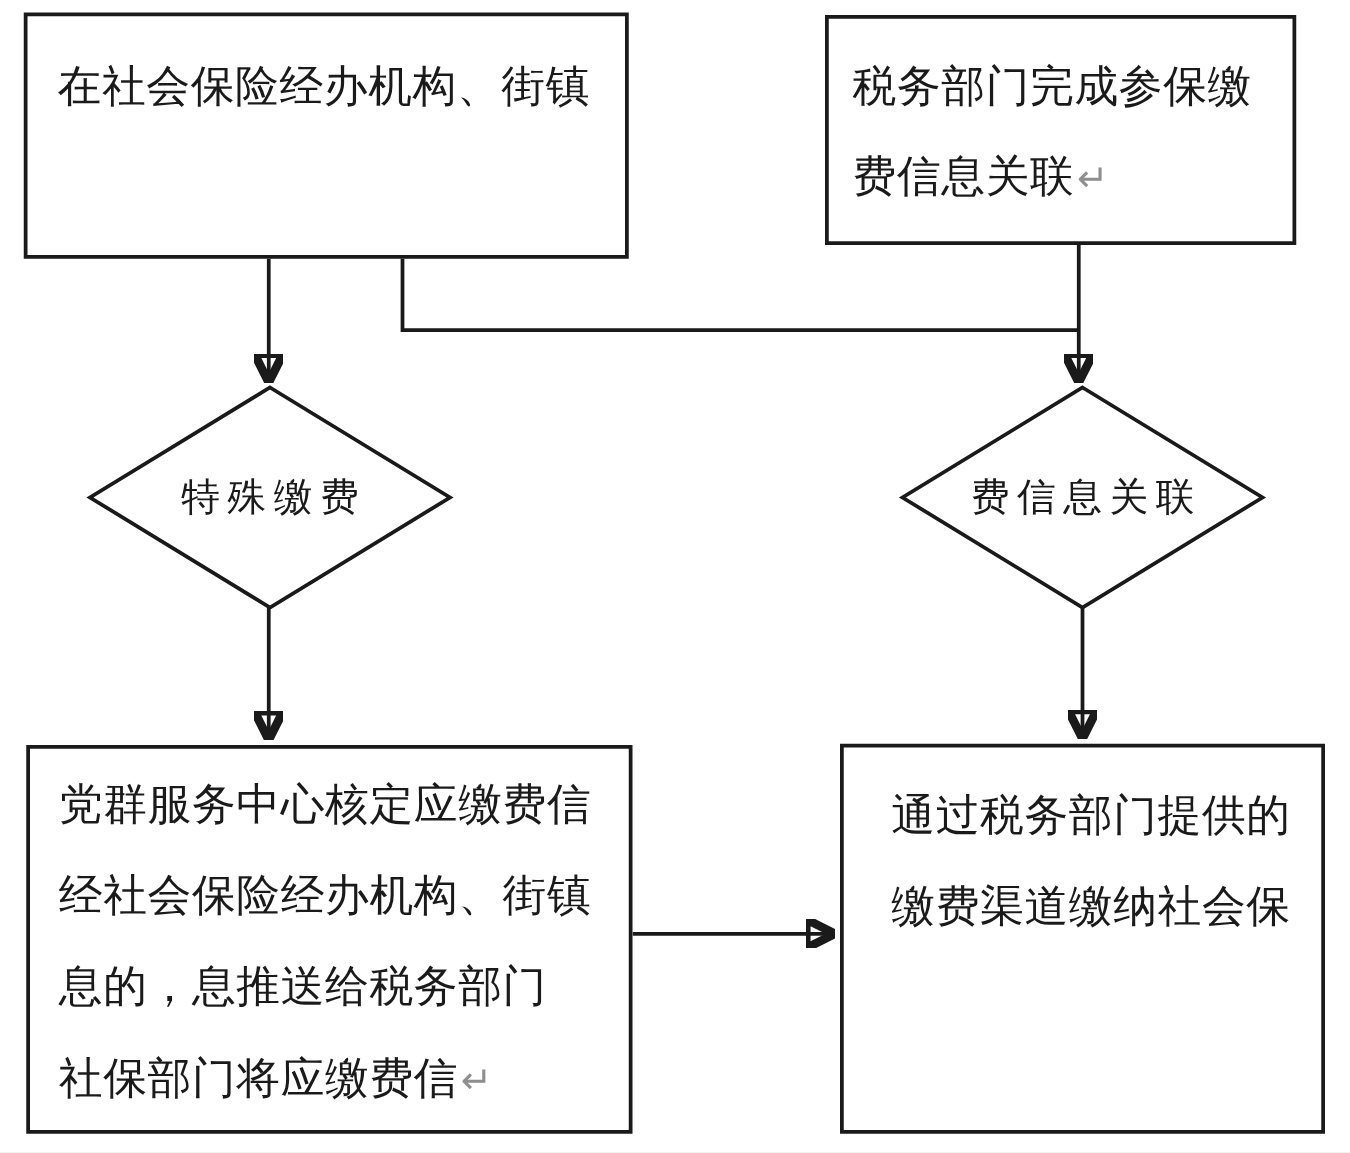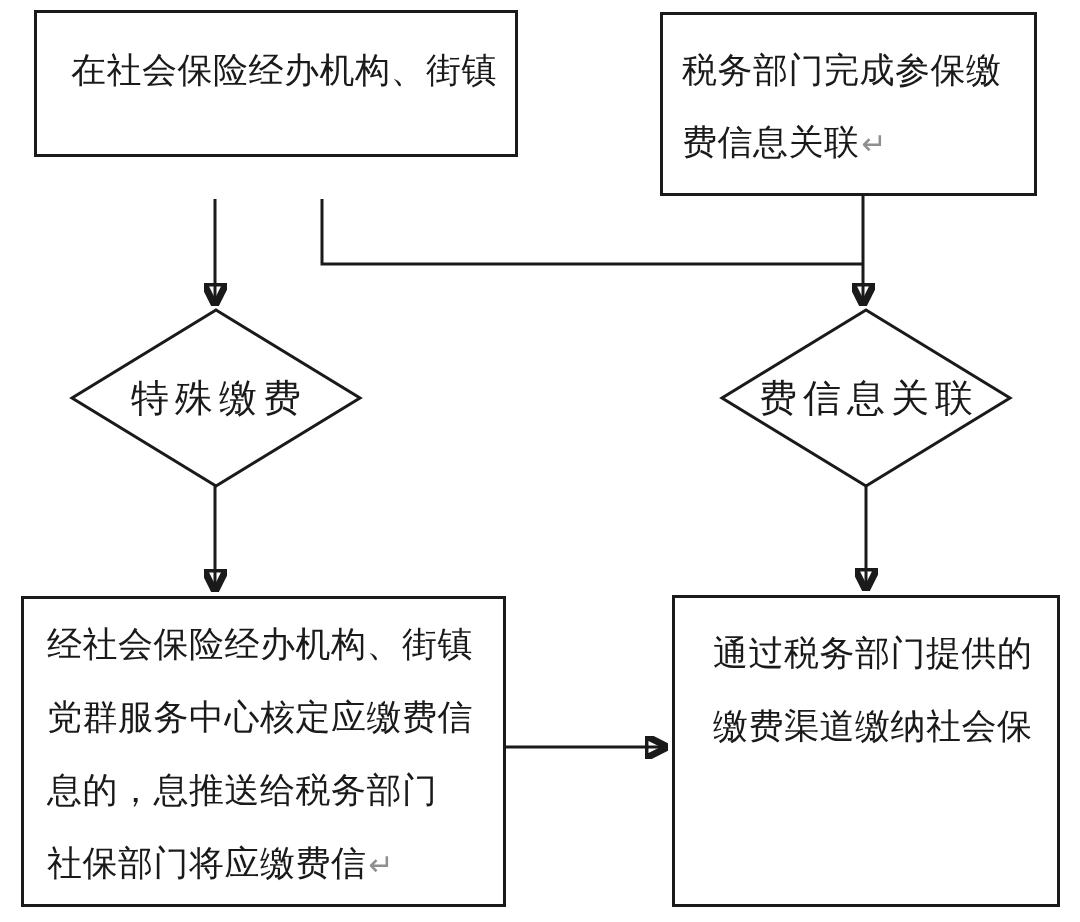--- a/index.html
+++ b/index.html
@@ -25,40 +25,40 @@
     position:absolute;
     box-sizing:border-box;
     border:3px solid var(--line);
     background:var(--bg);
   }
   .box .tline{
     white-space:nowrap;
     font-size:35px;
     letter-spacing:0.5px;
   }
-  #box-register{left:34px;top:10px;width:484px;height:147px;padding:21px 0 0 34px;}
+  #box-register{left:19px;top:10px;width:484px;height:197px;padding:21px 0 0 24px;}
   #box-register .tline{height:72px;line-height:72px;}
   #box-taxlink{left:660px;top:12px;width:377px;height:184px;padding:19px 0 0 19px;}
   #box-taxlink .tline{height:72px;line-height:72px;}
   #box-verify{left:21px;top:596px;width:485px;height:311px;padding:8px 0 0 23px;}
   #box-verify .tline{height:73px;line-height:73px;}
   #box-pay{left:672px;top:595px;width:388px;height:312px;padding:18px 0 0 38px;}
   #box-pay .tline{height:73px;line-height:73px;}
 
   .ret{
     color:var(--ret);
     font-size:30px;
     margin-left:2px;
   }
   .diamond-label{
     position:absolute;
     width:300px;height:38px;
     line-height:38px;
     text-align:center;
-    font-size:38px;
+    font-size:31px;
     letter-spacing:6px;
     padding-left:6px; 
     box-sizing:border-box;
     white-space:nowrap;
   }
   #label-special{left:66px;top:379px;}
   #label-daily{left:716px;top:379px;}
 </style>
 </head>
 <body>
@@ -94,22 +94,22 @@
 
   <div class="box" id="box-taxlink">
     <div class="tline">税务部门完成参保缴</div>
     <div class="tline"><span>费信息关联</span><span class="ret">↵</span></div>
   </div>
 
   <div class="diamond-label" id="label-special">特殊缴费</div>
   <div class="diamond-label" id="label-daily">费信息关联</div>
 
   <div class="box" id="box-verify">
+    <div class="tline">党群服务中心核定应缴费信</div>
     <div class="tline">经社会保险经办机构、街镇</div>
-    <div class="tline">党群服务中心核定应缴费信</div>
     <div class="tline">息的，息推送给税务部门</div>
     <div class="tline"><span>社保部门将应缴费信</span><span class="ret">↵</span></div>
   </div>
 
   <div class="box" id="box-pay">
     <div class="tline">通过税务部门提供的</div>
     <div class="tline">缴费渠道缴纳社会保</div>
   </div>
 
 </div>

